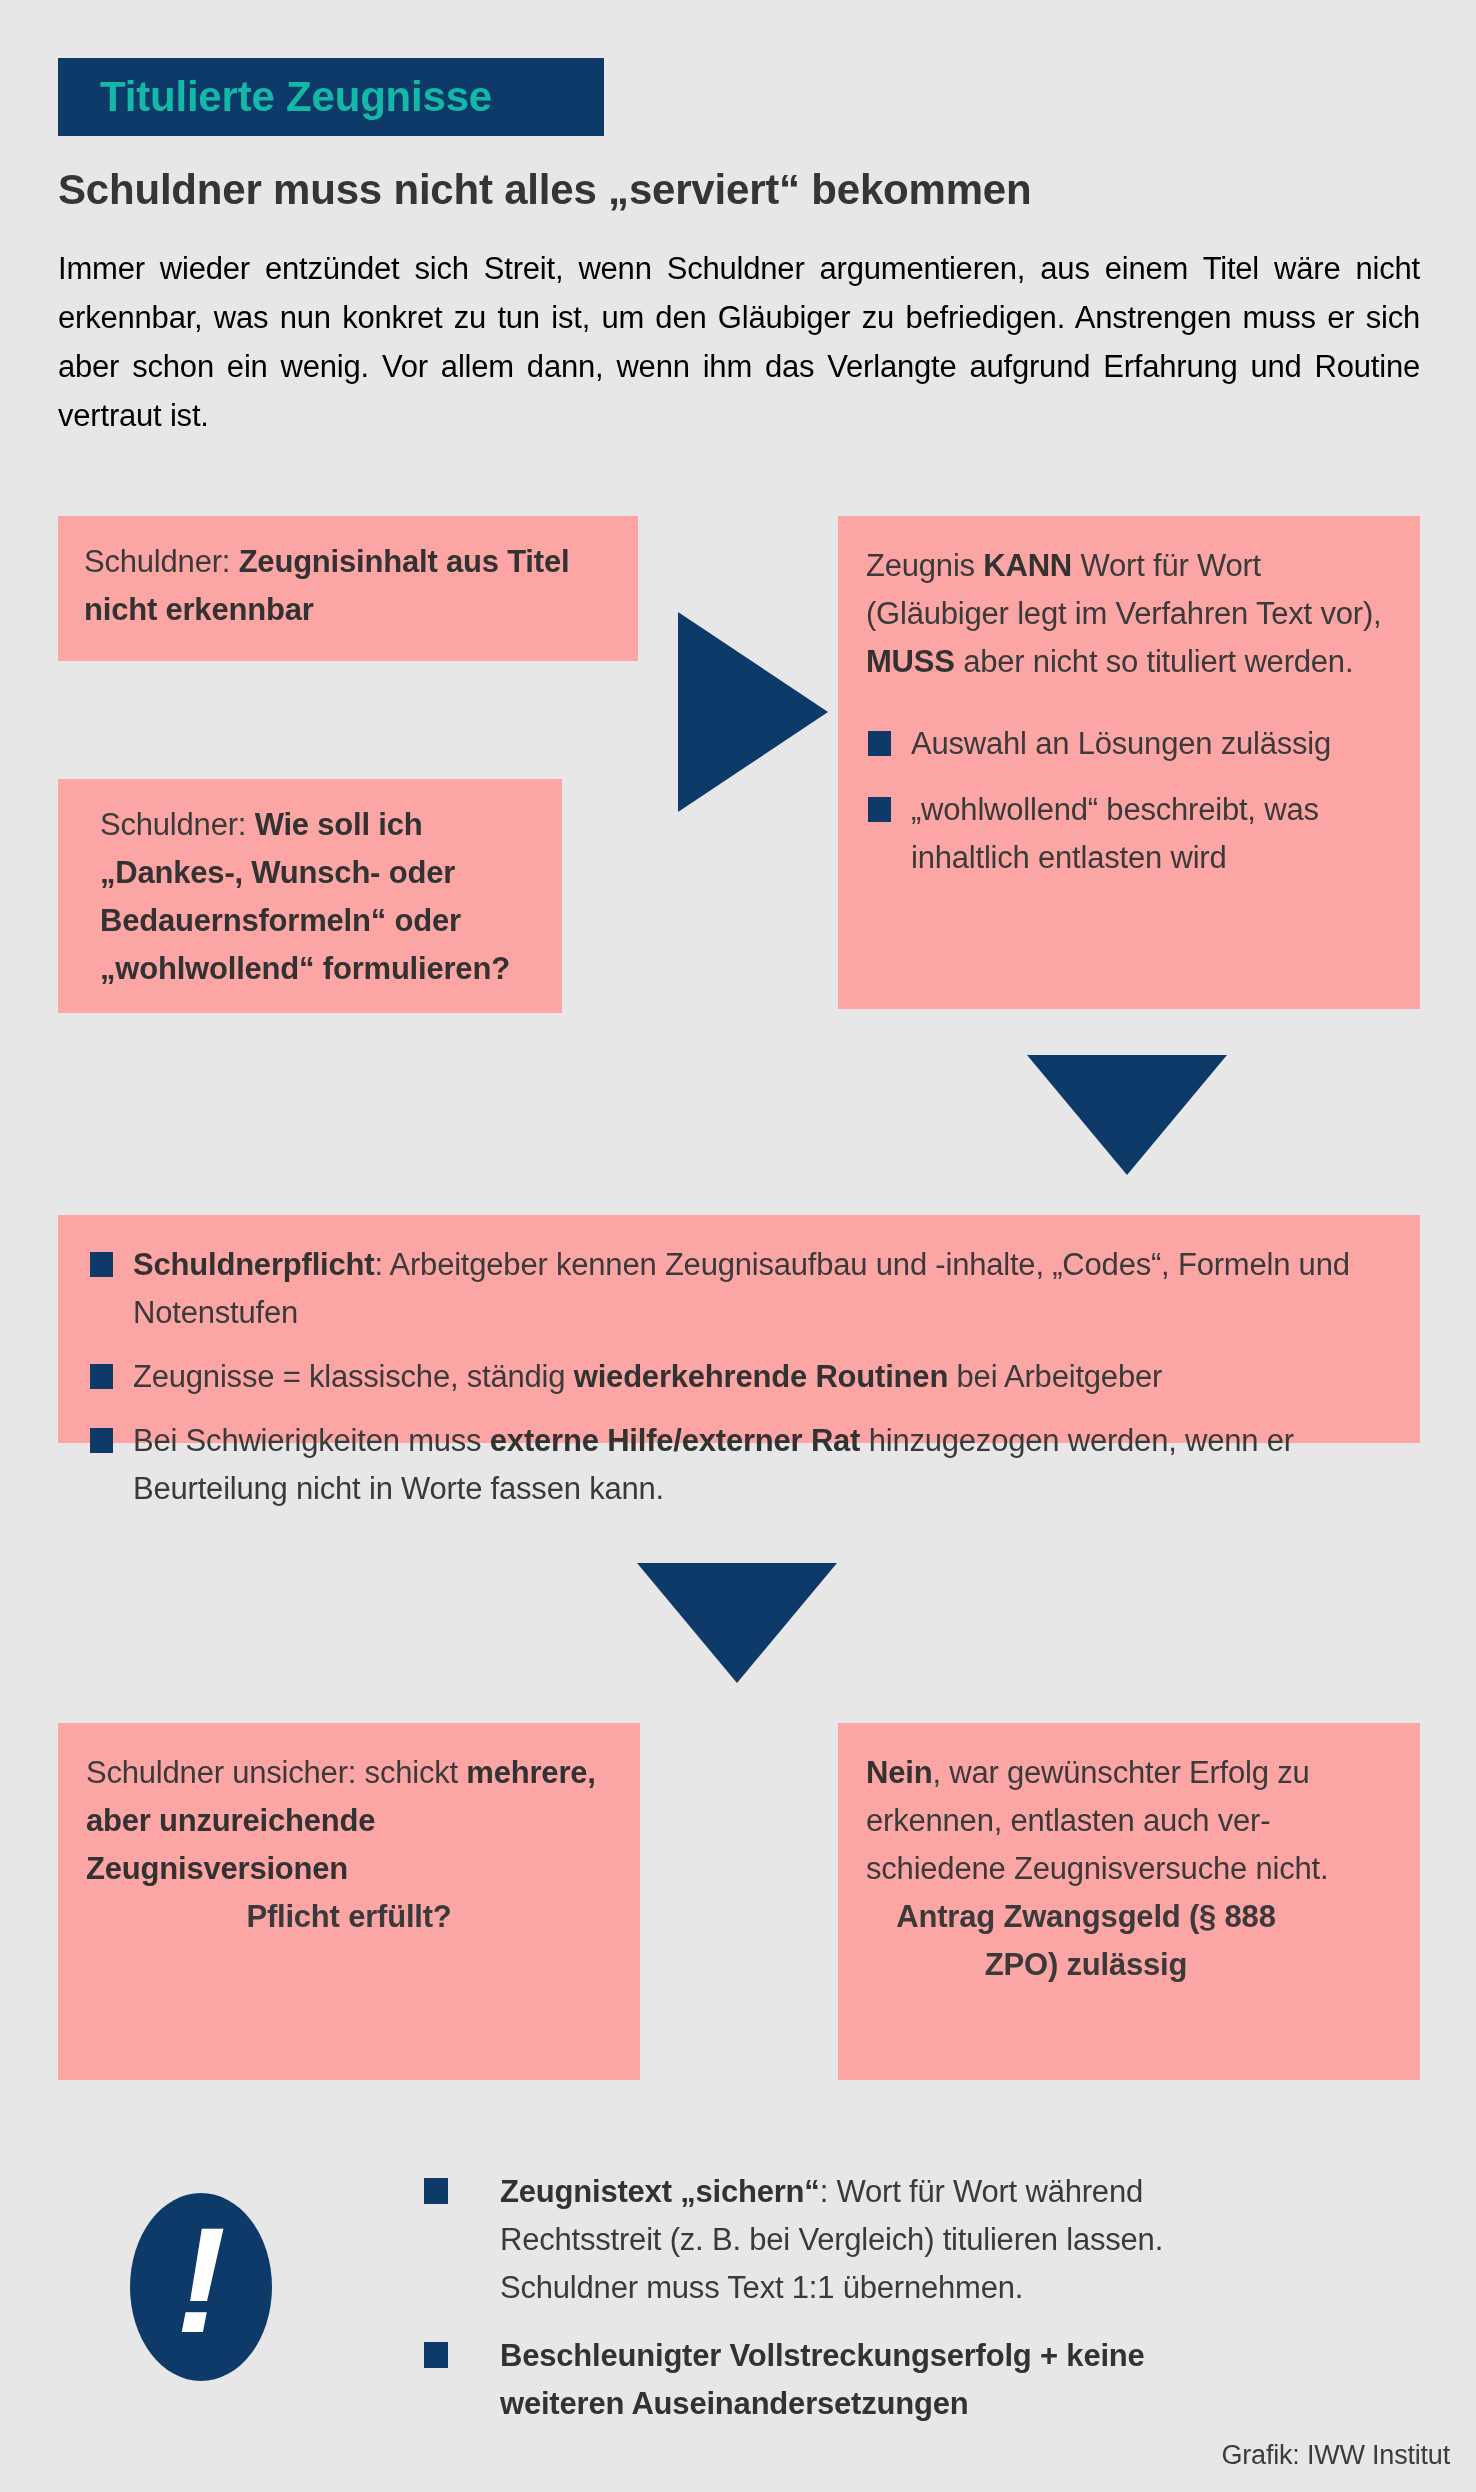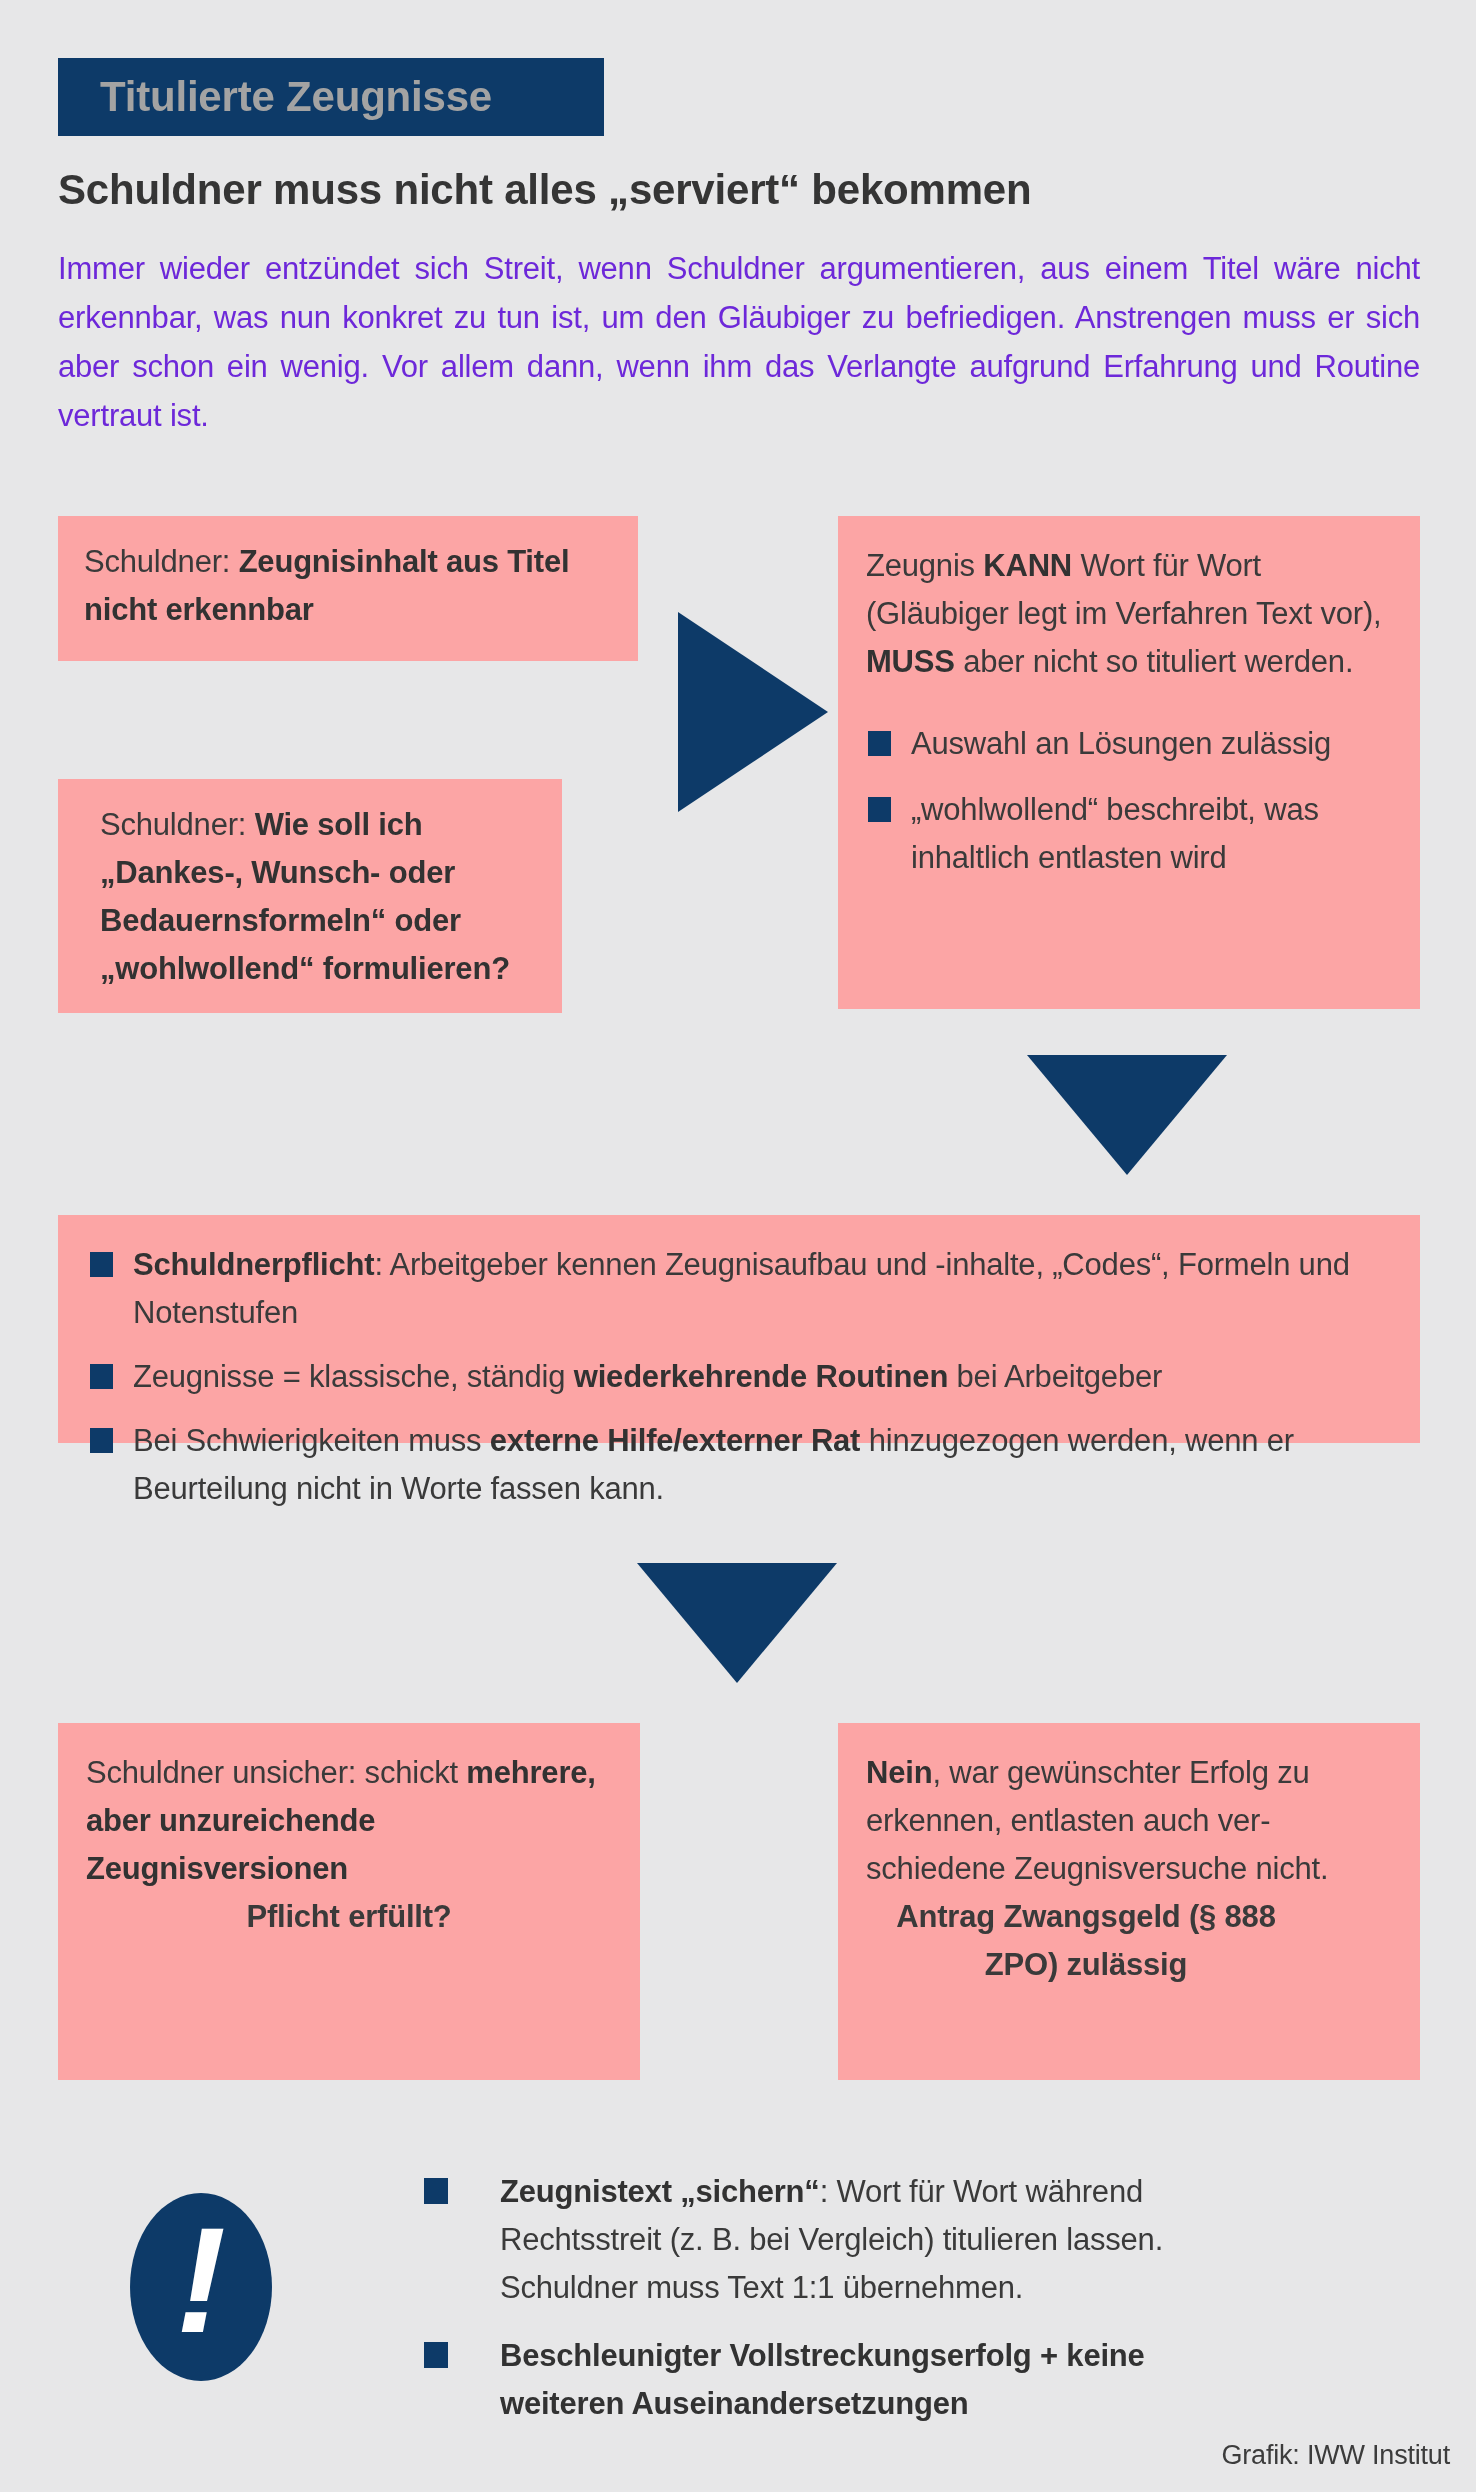--- a/index.html
+++ b/index.html
@@ -17,28 +17,28 @@
     color:#3c3c3c;
   }
   .abs{position:absolute;}
   
   .badge{
     left:58px;top:58px;width:546px;height:78px;
     background:#0d3a68;
     display:flex;align-items:center;
     padding-left:42px;box-sizing:border-box;
   }
-  .badge span{color:#a3a3a3;font-weight:700;font-size:42px;}
+  .badge span{color:#14b8a6;font-weight:700;font-size:42px;}
   .headline{
     left:58px;top:166px;width:1362px;
     font-size:42px;font-weight:700;color:#353535;margin:0;
   }
   .intro{
     left:58px;top:244px;width:1362px;
-    font-size:31px;line-height:49px;color:#6d28d9;
+    font-size:31px;line-height:49px;color:#000000;
     text-align:justify;margin:0;
   }
   
   .panel{
     background:#fca5a5;
     box-sizing:border-box;
   }
   .panel p{margin:0;font-size:31px;line-height:48px;color:#3a3a3a;}
   .panel b,.note b{font-weight:700;color:#323232;}
   .box-tl{left:58px;top:516px;width:580px;height:145px;padding:22px 26px;}

